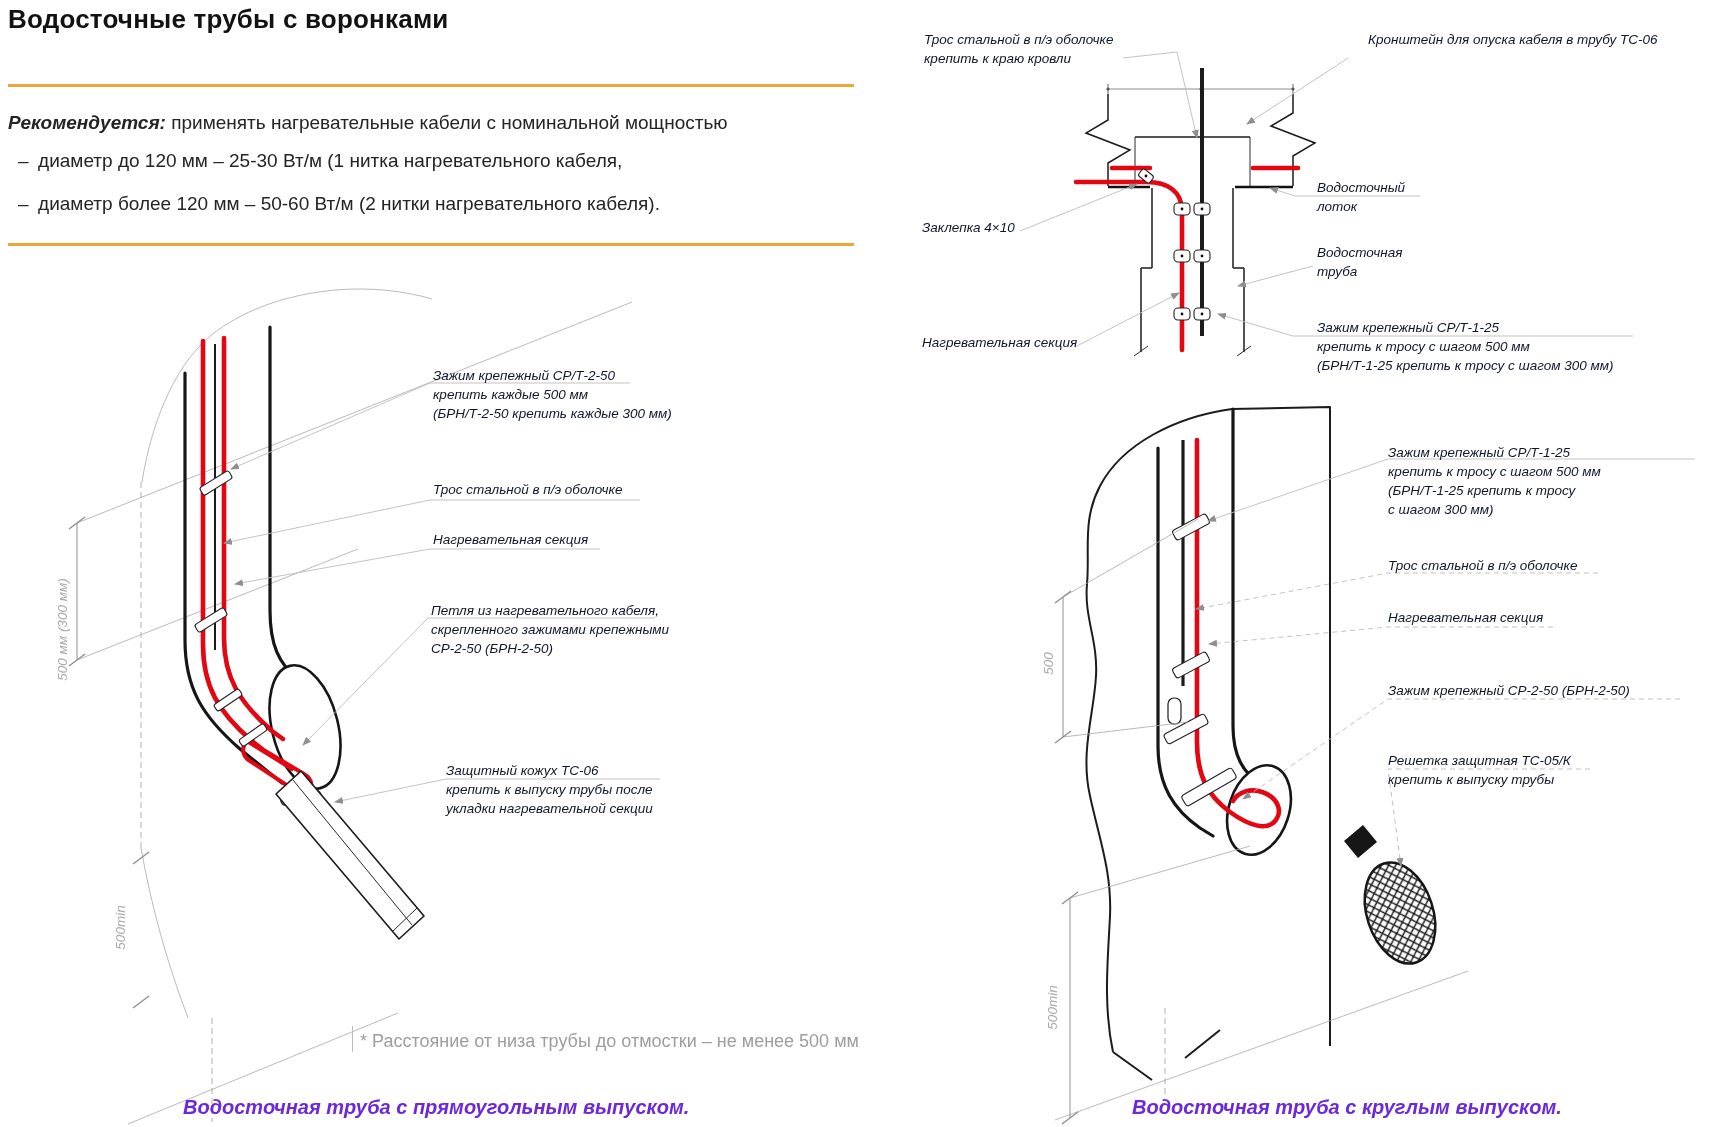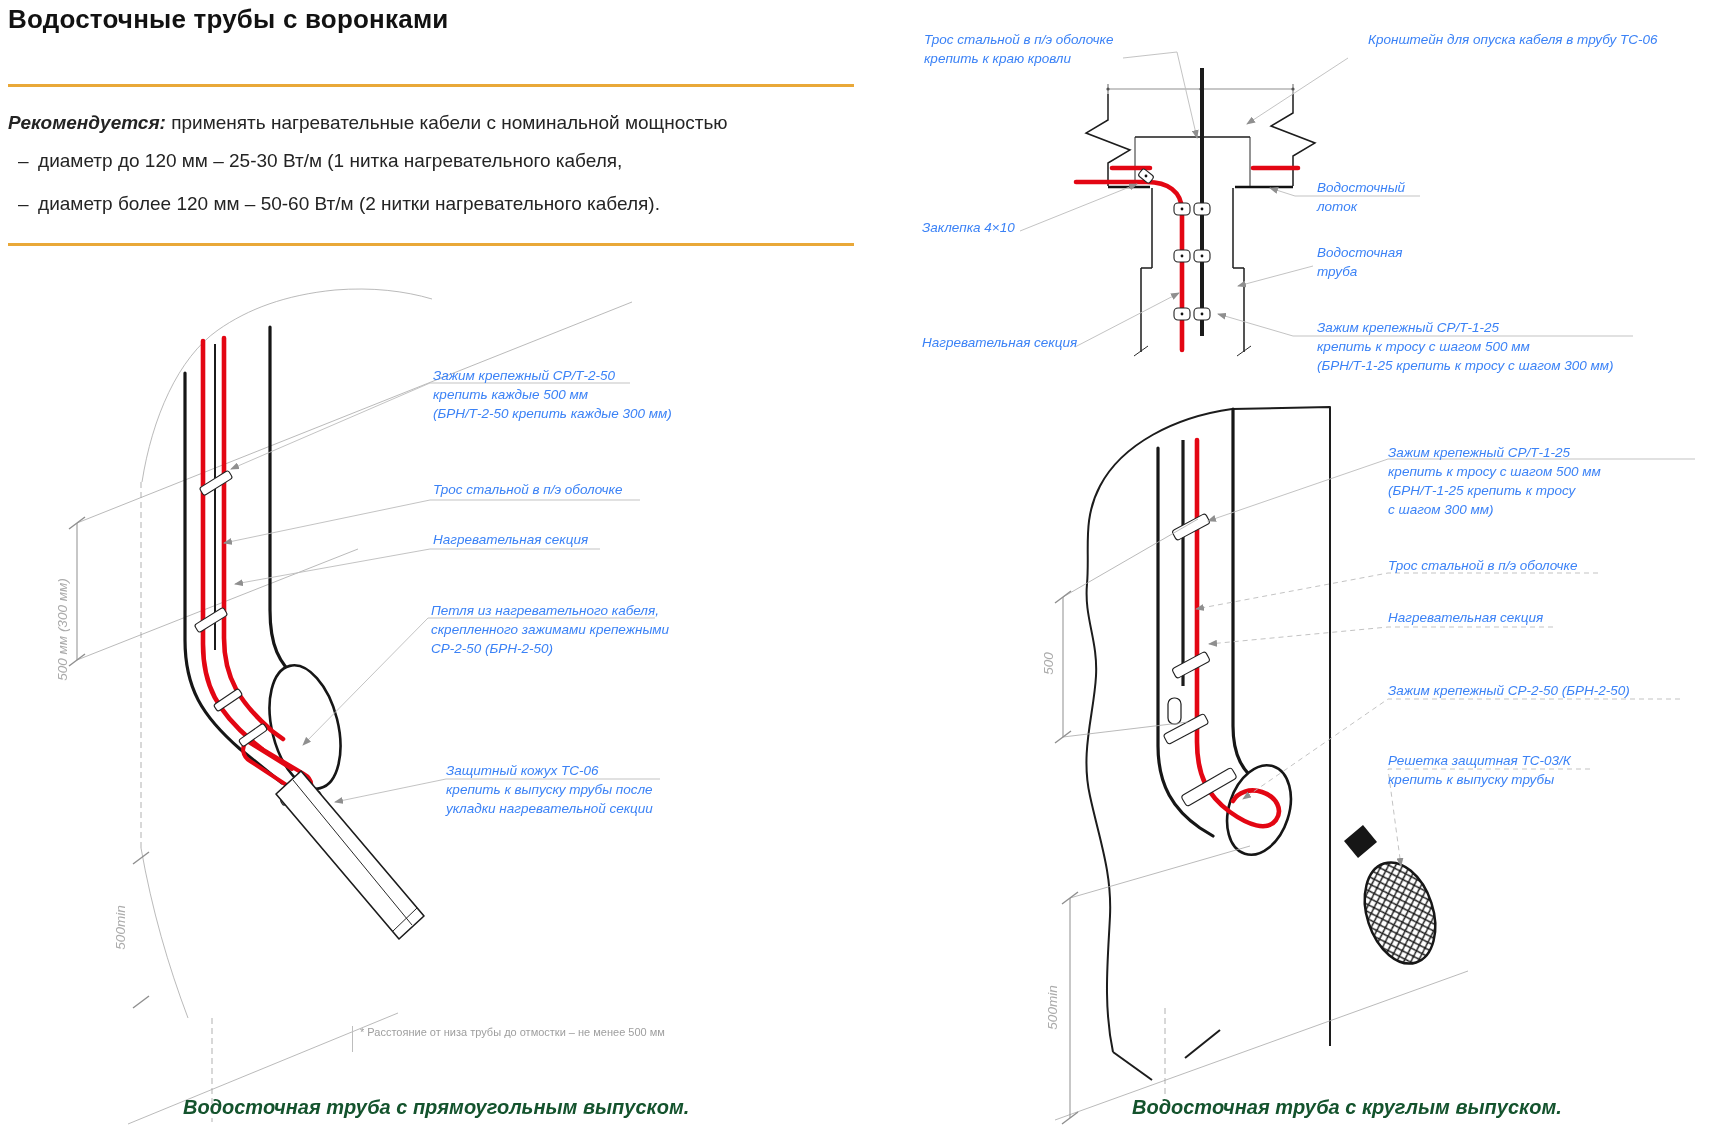--- a/index.html
+++ b/index.html
@@ -3,24 +3,24 @@
 <meta charset="utf-8">
 <style>
   html,body{margin:0;padding:0;background:#fff}
   #canvas{position:relative;width:1710px;height:1127px;background:#fff;overflow:hidden;
           font-family:"Liberation Sans",sans-serif;}
   .abs{position:absolute}
   #page-title{left:8px;top:4px;font-size:26px;font-weight:bold;color:#121212;letter-spacing:.2px}
   .rule{left:8px;width:846px;height:3px;background:#E9A838}
   .introline{left:8px;font-size:19px;color:#242424;line-height:22px;white-space:nowrap}
   .lead{font-weight:bold;font-style:italic}
-  .callout{color:#3b82f6;font-style:italic;font-size:13.5px;line-height:19px;white-space:pre-line}
+  .callout{color:#0f172a;font-style:italic;font-size:13.5px;line-height:19px;white-space:pre-line}
   .dim{color:#ababab;font-style:italic;font-size:13.5px;text-align:center;transform:rotate(-90deg);white-space:nowrap}
-  .caption{font-style:italic;font-weight:600;font-size:20px;color:#14532d;white-space:nowrap}
-  .footnote{color:#9e9e9e;font-size:11px;display:flex;align-items:flex-start;gap:7px;white-space:nowrap}
+  .caption{font-style:italic;font-weight:600;font-size:20px;color:#6d28d9;white-space:nowrap}
+  .footnote{color:#9e9e9e;font-size:18px;display:flex;align-items:flex-end;gap:7px;white-space:nowrap}
   .fbar{width:1px;height:26px;background:#bdbdbd}
   
   .cons{stroke:#a8a8a8;stroke-width:.8;fill:none}
   .cons2{stroke:#8f8f8f;stroke-width:1;fill:none}
   .consd{stroke:#a8a8a8;stroke-width:.9;fill:none;stroke-dasharray:6 4}
   .tick{stroke:#8f8f8f;stroke-width:1.4;fill:none}
   .pipe{stroke:#161616;stroke-width:3.2;fill:none;stroke-linecap:round;stroke-linejoin:round}
   .pipe2{stroke:#161616;stroke-width:2.6}
   .thin{stroke:#2a2a2a;stroke-width:1;fill:none}
   .thin2{stroke:#1d1d1d;stroke-width:1.5;fill:none}
@@ -242,19 +242,19 @@
 крепить к тросу с шагом 500 мм
 (БРН/Т-1-25 крепить к тросу с шагом 300 мм)</div>
 
   <div class="abs callout" style="left:1388px;top:443px">Зажим крепежный СР/Т-1-25
 крепить к тросу с шагом 500 мм
 (БРН/Т-1-25 крепить к тросу
 с шагом 300 мм)</div>
   <div class="abs callout" style="left:1388px;top:556px">Трос стальной в п/э оболочке</div>
   <div class="abs callout" style="left:1388px;top:608px">Нагревательная секция</div>
   <div class="abs callout" style="left:1388px;top:681px">Зажим крепежный СР-2-50 (БРН-2-50)</div>
-  <div class="abs callout" style="left:1388px;top:751px">Решетка защитная ТС-03/К
+  <div class="abs callout" style="left:1388px;top:751px">Решетка защитная ТС-05/К
 крепить к выпуску трубы</div>
   <div class="abs dim" style="left:1026px;top:656px;width:44px">500</div>
   <div class="abs dim" style="left:1017px;top:1000px;width:70px">500min</div>
   <div class="abs caption" style="left:1132px;top:1096px">Водосточная труба с круглым выпуском.</div>
 
 </div>
 
 </body></html>

